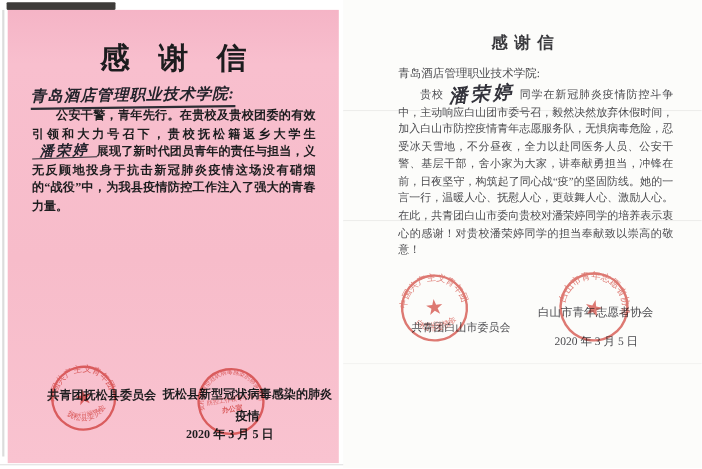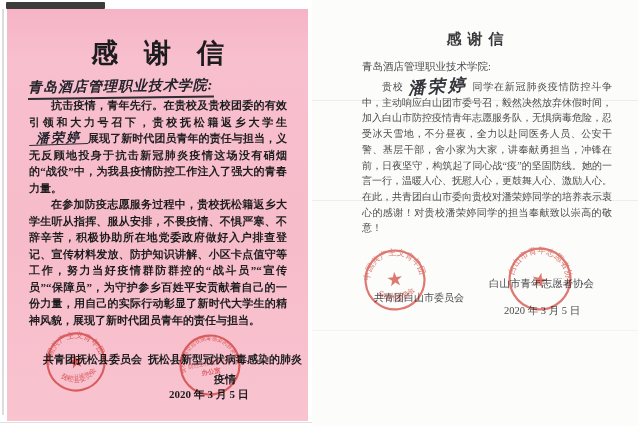--- a/index.html
+++ b/index.html
@@ -102,22 +102,21 @@
   <div class="edge-line"></div>
   <div class="bottom-line"></div>
 
   <div class="page page-left">
 
     <div class="l-title">感谢信</div>
 
     <div class="l-salutation">青岛酒店管理职业技术学院:</div>
 
     <div class="l-body">
-      <p><span>抗击疫情，青年先行。在贵校及贵校团委的有效引领和大力号召下，贵校抚松籍返乡大学生</span><span class="hand-name">潘荣婷</span><span>展现了新时代团员青年的责任与担当，义无反顾地投身于抗击新冠肺炎疫情这场没有硝烟的“战役”中，为我县疫情防控工作注入了强大的青春力量。</span></p>
-      <p>在参加防疫志愿服务过程中，贵校抚松籍返乡大学生听从指挥、服从安排，不畏疫情、不惧严寒、不辞辛苦，积极协助所在地党委政府做好入户排查登记、宣传材料发放、防护知识讲解、小区卡点值守等工作，努力当好疫情群防群控的“战斗员”“宣传员”“保障员”，为守护参乡百姓平安贡献着自己的一份力量，用自己的实际行动彰显了新时代大学生的精神风貌，展现了新时代团员青年的责任与担当。</p>
+      <p><span>公安干警，青年先行。在贵校及贵校团委的有效引领和大力号召下，贵校抚松籍返乡大学生</span><span class="hand-name">潘荣婷</span><span>展现了新时代团员青年的责任与担当，义无反顾地投身于抗击新冠肺炎疫情这场没有硝烟的“战役”中，为我县疫情防控工作注入了强大的青春力量。</span></p>
     </div>
 
     <div class="l-sig1">共青团抚松县委员会</div>
 
     <div class="l-sig2">
       <div>抚松县新型冠状病毒感染的肺炎疫情</div>
     </div>
 
     <div class="l-date">2020 年 3 月 5 日</div>
 

